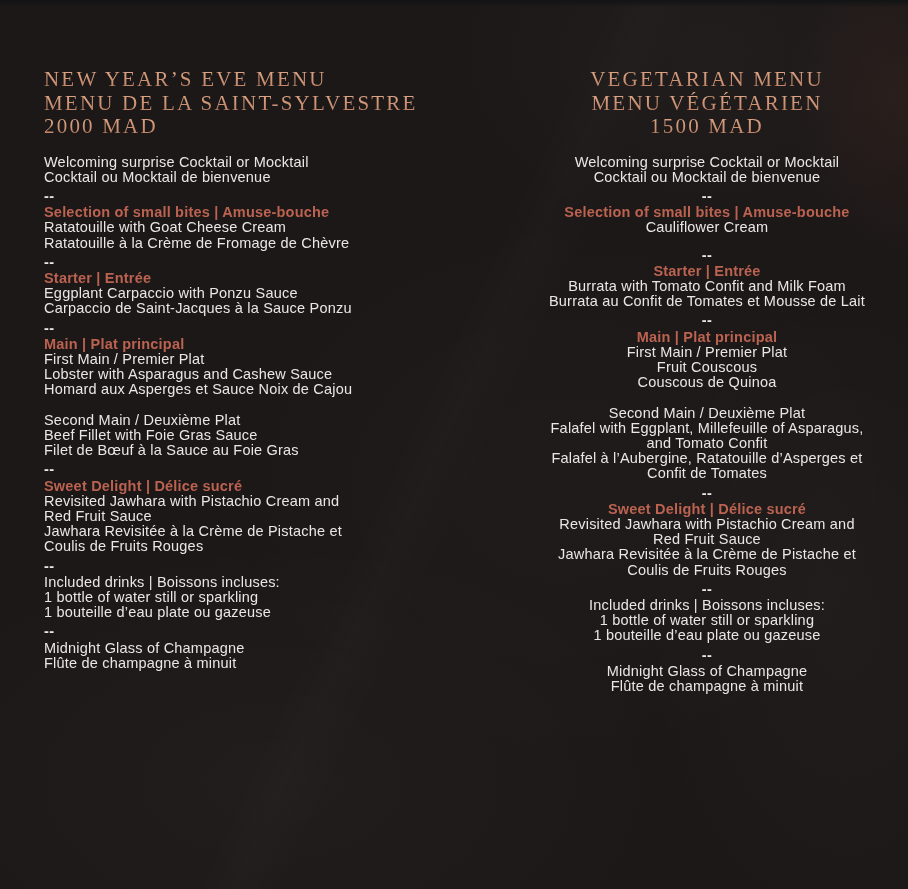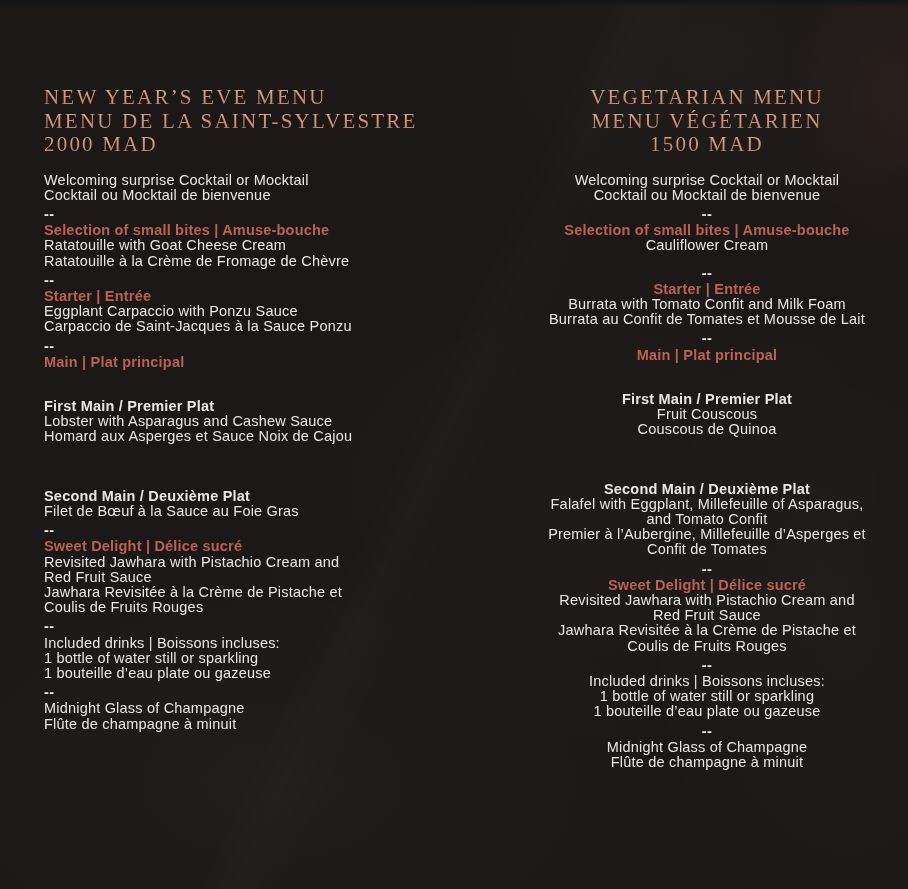--- a/index.html
+++ b/index.html
@@ -30,21 +30,21 @@
   }
   .top-edge {
     position: absolute;
     top: 0; left: 0;
     width: 100%;
     height: 7px;
     background: linear-gradient(var(--top-edge, #111314), rgba(17,19,20,0));
   }
   .col {
     position: absolute;
-    top: 86px;
+    top: 68px;
   }
   .col-left  { left: 44px;  width: 450px; }
   .col-right { left: 507px; width: 400px; text-align: center; }
 
   .title {
     font-family: "Liberation Serif", serif;
     font-weight: 400;
     font-size: 21px;
     line-height: 23.5px;
     letter-spacing: 2.2px;
@@ -63,21 +63,21 @@
     font-size: 14.5px;
     line-height: 15.2px;
     letter-spacing: 0.2px;
     color: var(--body, #e9e7e3);
     white-space: nowrap;
   }
   .line.section {
     color: var(--section, #bb6250);
     font-weight: 700;
   }
-  .line.bold { font-weight: 700; margin-top: 29px; }
+  .line.bold { font-weight: 400; }
   .line.divider {
     font-weight: 700;
     letter-spacing: 0.5px;
     margin: 4px 0 1px 0;
   }
   .line.blank     { height: 15.2px; }
   .line.halfspace { height: 8px; }
 </style>
 </head>
 <body>
@@ -103,20 +103,21 @@
         <div class="line section">Starter | Entrée</div>
         <div class="line body">Eggplant Carpaccio with Ponzu Sauce</div>
         <div class="line body">Carpaccio de Saint-Jacques à la Sauce Ponzu</div>
         <div class="line divider">--</div>
         <div class="line section">Main | Plat principal</div>
         <div class="line bold">First Main / Premier Plat</div>
         <div class="line body">Lobster with Asparagus and Cashew Sauce</div>
         <div class="line body">Homard aux Asperges et Sauce Noix de Cajou</div>
         <div class="line blank"></div>
         <div class="line bold">Second Main / Deuxième Plat</div>
+        <div class="line body">Beef Fillet with Foie Gras Sauce</div>
         <div class="line body">Filet de Bœuf à la Sauce au Foie Gras</div>
         <div class="line divider">--</div>
         <div class="line section">Sweet Delight | Délice sucré</div>
         <div class="line body">Revisited Jawhara with Pistachio Cream and</div>
         <div class="line body">Red Fruit Sauce</div>
         <div class="line body">Jawhara Revisitée à la Crème de Pistache et</div>
         <div class="line body">Coulis de Fruits Rouges</div>
         <div class="line divider">--</div>
         <div class="line body">Included drinks | Boissons incluses:</div>
         <div class="line body">1 bottle of water still or sparkling</div>
@@ -146,21 +147,21 @@
         <div class="line body">Burrata au Confit de Tomates et Mousse de Lait</div>
         <div class="line divider">--</div>
         <div class="line section">Main | Plat principal</div>
         <div class="line bold">First Main / Premier Plat</div>
         <div class="line body">Fruit Couscous</div>
         <div class="line body">Couscous de Quinoa</div>
         <div class="line blank"></div>
         <div class="line bold">Second Main / Deuxième Plat</div>
         <div class="line body">Falafel with Eggplant, Millefeuille of Asparagus,</div>
         <div class="line body">and Tomato Confit</div>
-        <div class="line body">Premier à l’Aubergine, Millefeuille d’Asperges et</div>
+        <div class="line body">Falafel à l’Aubergine, Ratatouille d’Asperges et</div>
         <div class="line body">Confit de Tomates</div>
         <div class="line divider">--</div>
         <div class="line section">Sweet Delight | Délice sucré</div>
         <div class="line body">Revisited Jawhara with Pistachio Cream and</div>
         <div class="line body">Red Fruit Sauce</div>
         <div class="line body">Jawhara Revisitée à la Crème de Pistache et</div>
         <div class="line body">Coulis de Fruits Rouges</div>
         <div class="line divider">--</div>
         <div class="line body">Included drinks | Boissons incluses:</div>
         <div class="line body">1 bottle of water still or sparkling</div>

